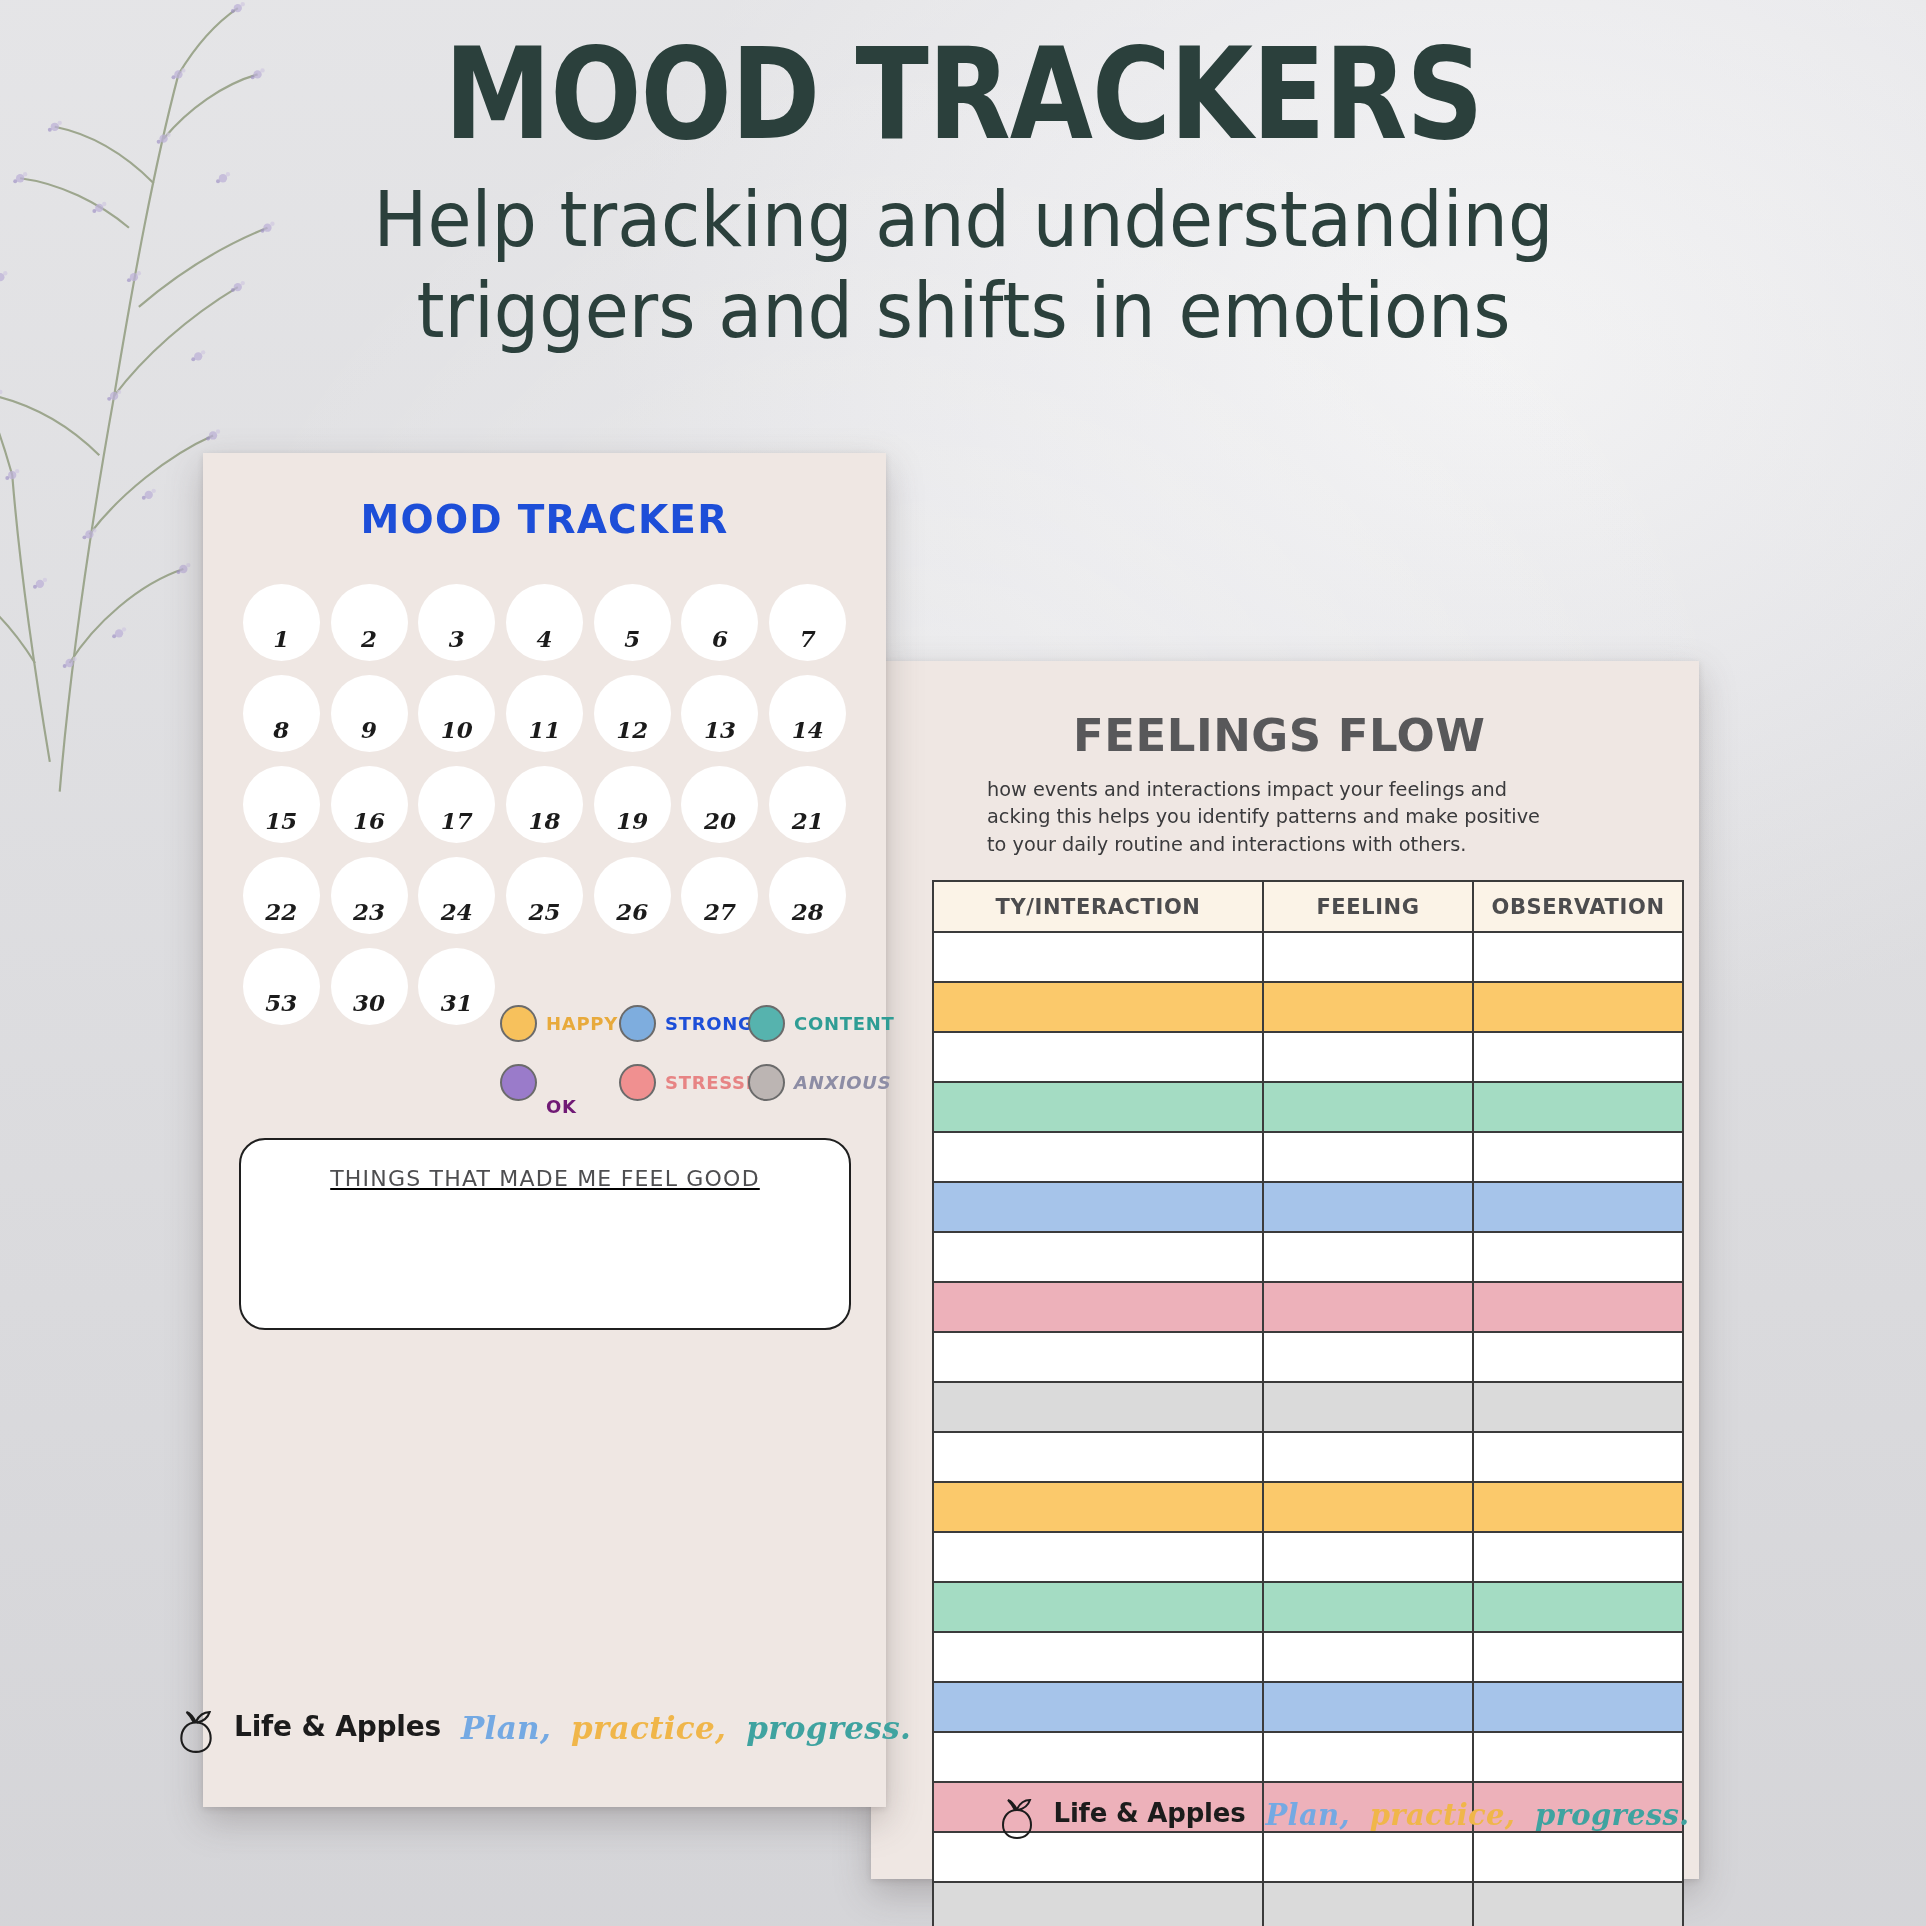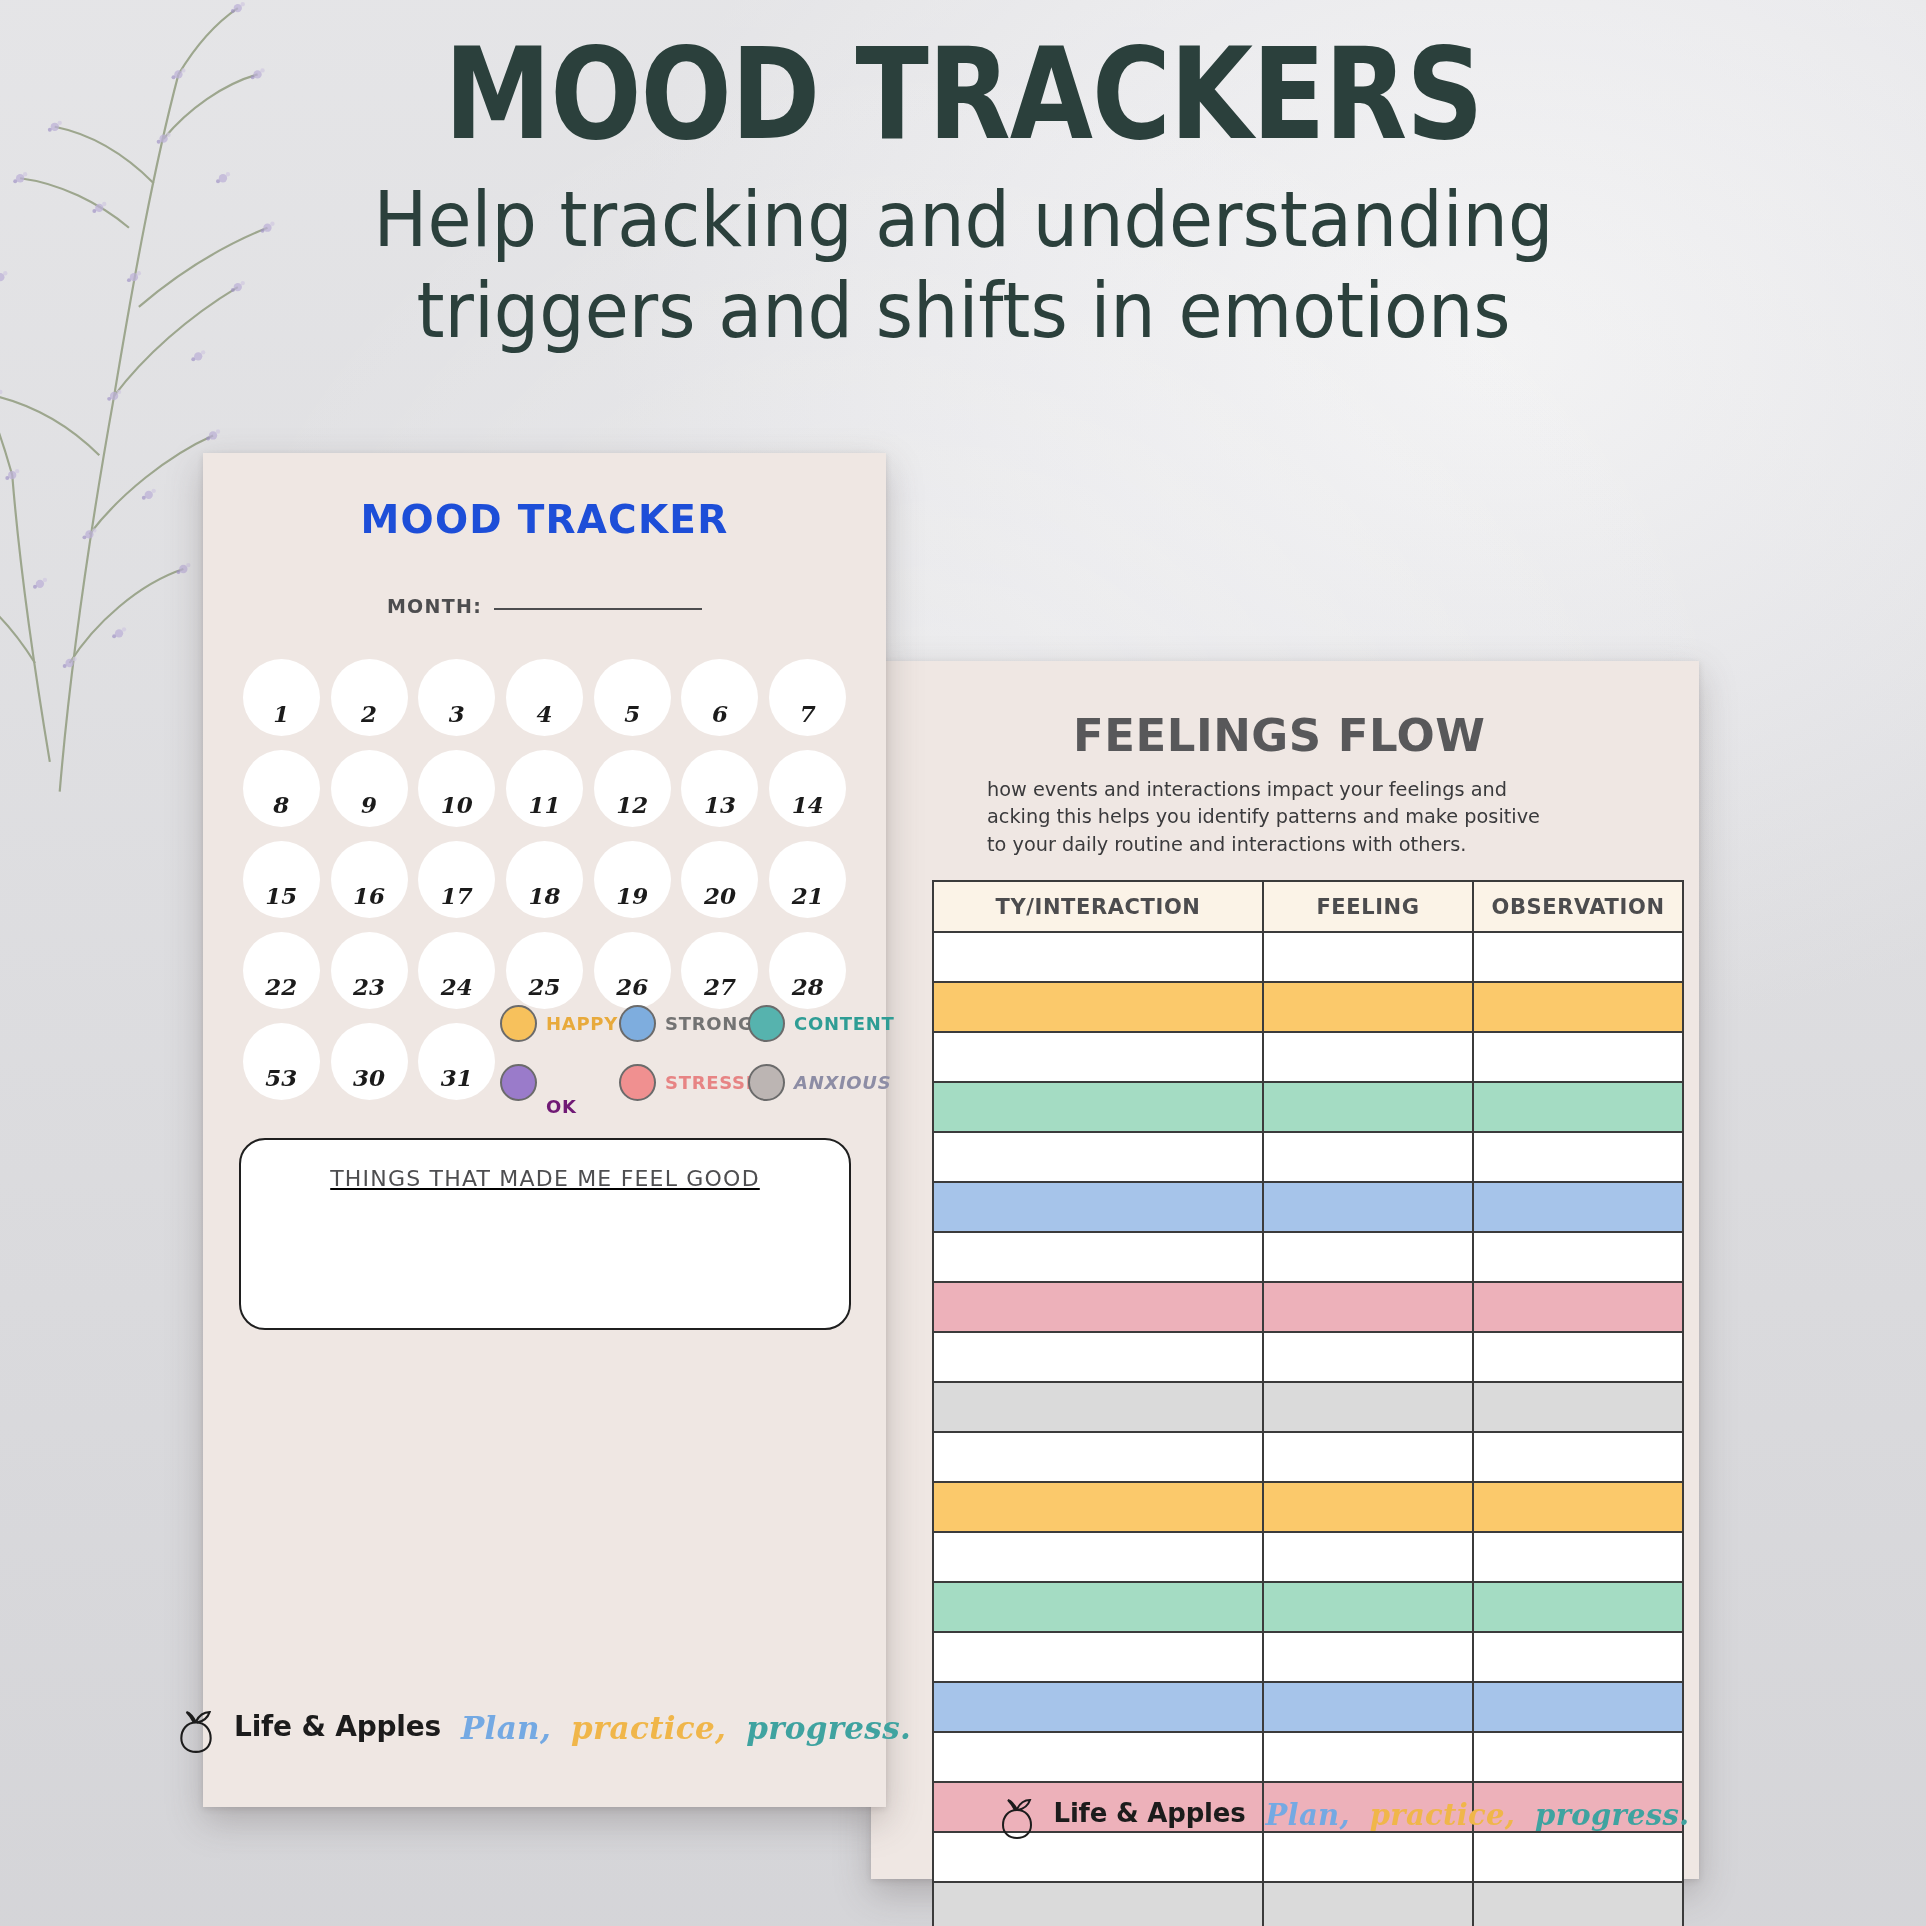--- a/index.html
+++ b/index.html
@@ -501,24 +501,20 @@
       <span class="brand-tag tag-practice">practice,</span>
       <span class="brand-tag tag-progress">progress.</span>
     </div>
   </div>
 </div>
 
 <div id="card-mood" class="card-shadow">
 
   <div id="mt-title">MOOD TRACKER</div>
 
-  <div id="mt-month-row">
-    <span id="mt-month-label">MONTH:</span>
-    <span id="mt-month-line"></span>
-  </div>
 
   <div id="mt-grid">
       <div class="day-circle">
         <span class="day-num">1</span>
       </div>
       <div class="day-circle">
         <span class="day-num">2</span>
       </div>
       <div class="day-circle">
         <span class="day-num">3</span>
@@ -609,21 +605,21 @@
       </div>
     </div>
 
   <div id="mt-legend">
       <div class="legend-item">
         <span class="legend-dot" style="background: rgb(247, 193, 92);"></span>
         <span class="legend-label" style="color: rgb(232, 170, 60);">HAPPY</span>
       </div>
       <div class="legend-item">
         <span class="legend-dot" style="background: rgb(126, 173, 222);"></span>
-        <span class="legend-label" style="color: #737373;">STRONG</span>
+        <span class="legend-label" style="color: #1d4ed8;">STRONG</span>
       </div>
       <div class="legend-item">
         <span class="legend-dot" style="background: rgb(86, 179, 174);"></span>
         <span class="legend-label" style="color: rgb(47, 157, 149);">CONTENT</span>
       </div>
       <div class="legend-item">
         <span class="legend-dot" style="background: rgb(154, 123, 202);"></span>
         <span class="legend-label" style="color: #701a75; margin-top: 48px;">OK</span>
       </div>
       <div class="legend-item">

